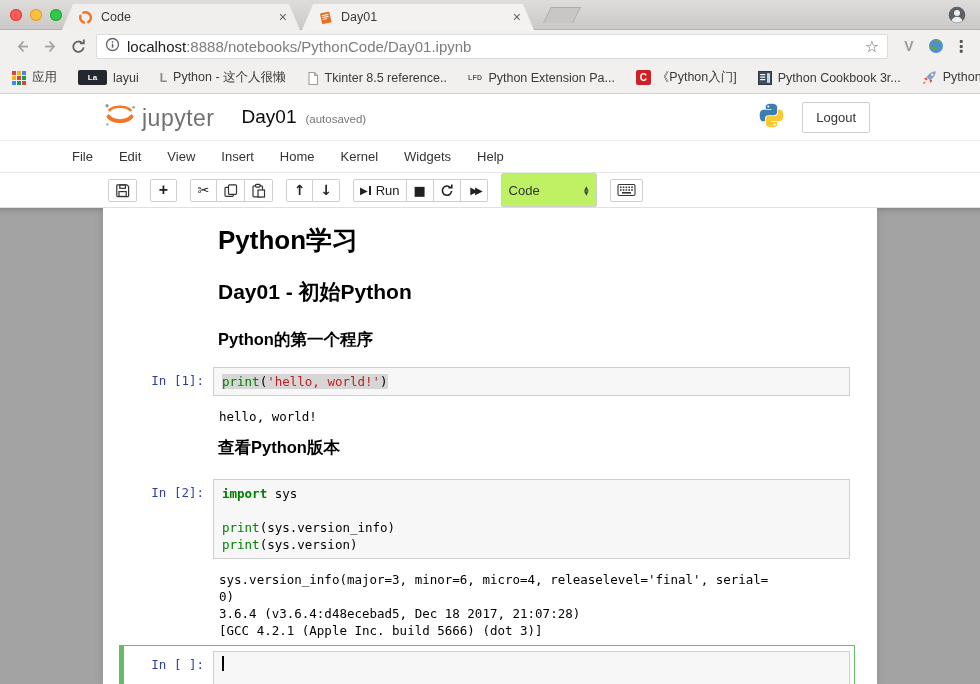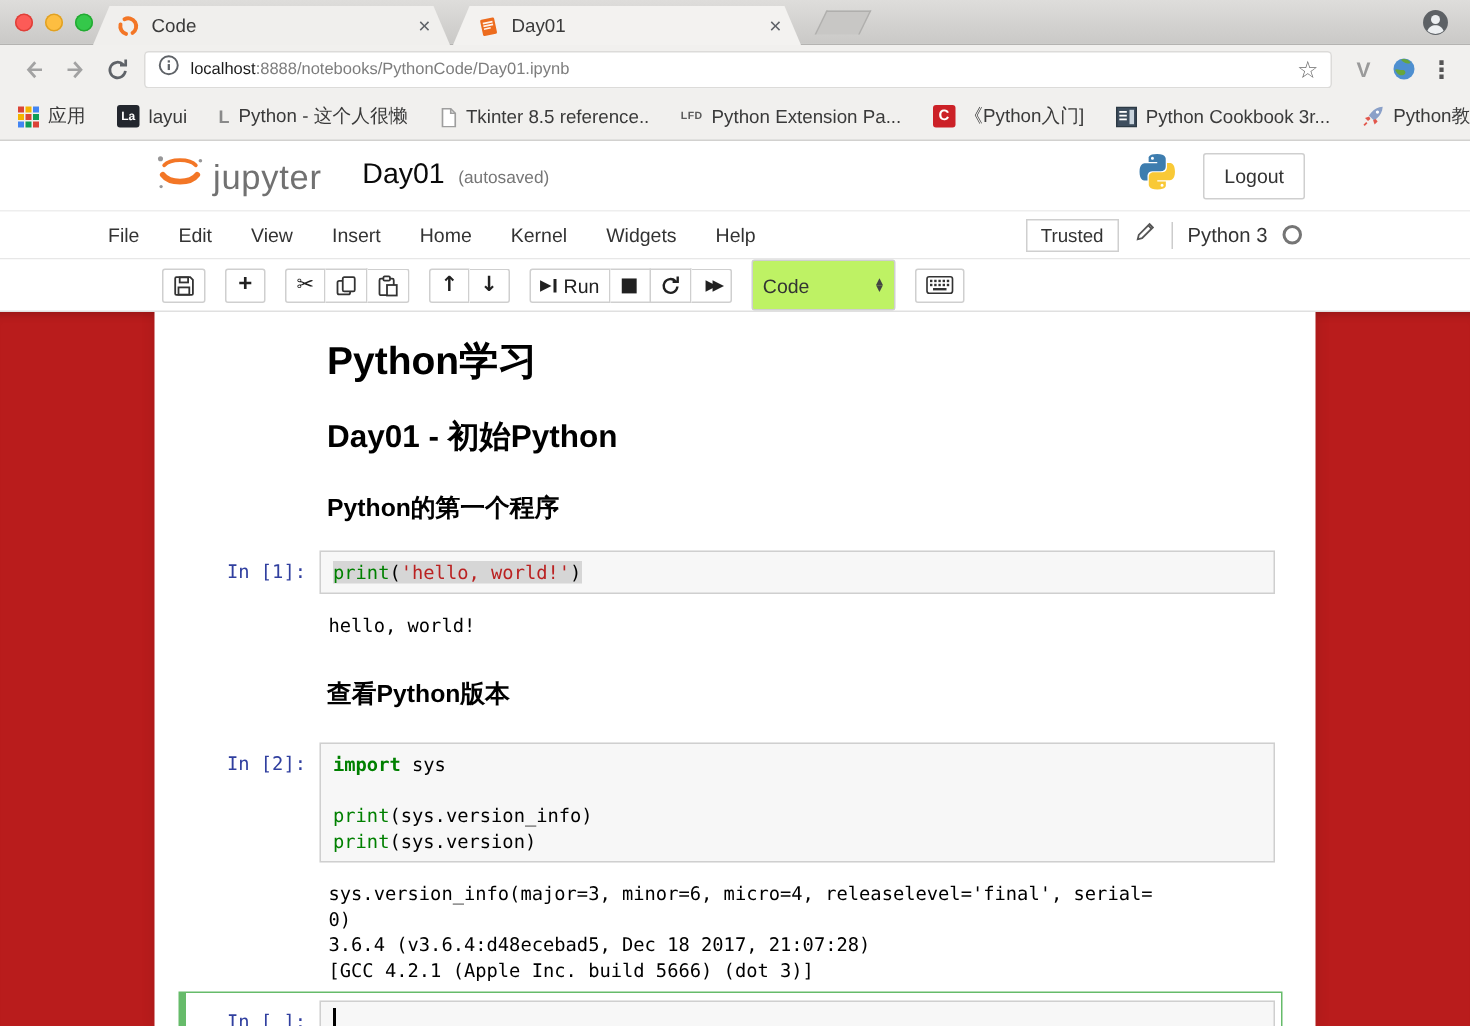--- a/index.html
+++ b/index.html
@@ -24,34 +24,34 @@
   .tab .tlabel { flex:1; font-size:12.5px; color:#3a3a3a; white-space:nowrap; overflow:hidden; }
   .tab .tclose { color:#5f6368; font-size:14px; line-height:14px; padding:0 5px; cursor:default; }
   .newtab { position:absolute; left:547px; top:7px; width:30px; height:16px;
     background:#c8c7c5; transform:skewX(-26deg); border:1px solid #b0afad; border-bottom:none; }
   .avatar-btn { position:absolute; right:14px; top:6px; width:18px; height:18px; }
 
   .navbar { height:32px; background:#f1f0ee; display:flex; align-items:center; padding:0 8px; }
   .nav-ic { width:28px; height:26px; display:flex; align-items:center; justify-content:center; }
   .omnibox { flex:1; height:25px; background:#fff; border-radius:3px; display:flex;
     align-items:center; padding:0 9px; margin:0 8px 0 4px; box-shadow:inset 0 0 0 1px #dcdbd9; }
-  .url { font-size:11px; margin-left:7px; white-space:nowrap; }
+  .url { font-size:15px; margin-left:7px; white-space:nowrap; }
   .url .host { color:#1b1b1b; }
   .url .path { color:#7d7d7d; }
   .star { margin-left:auto; color:#6e6e6e; font-size:16px; }
   .ext-v { color:#9a9a9a; font-weight:bold; font-size:14px; width:26px; text-align:center; }
   .menu-dots { font-size:16px; color:#555; width:22px; text-align:center; font-weight:bold; }
 
   .bookmarks { height:32px; background:#f1f0ee; border-bottom:1px solid #d2d1cf;
     display:flex; align-items:center; padding:0 12px; gap:21px; font-size:12.5px; color:#3a3a3a; }
   .bm { display:flex; align-items:center; gap:6px; white-space:nowrap; }
   .bm-ic { flex:none; display:flex; align-items:center; justify-content:center; }
   .apps-grid { display:grid; grid-template-columns:repeat(3,4px); grid-gap:1px; }
   .apps-grid i { width:4px; height:4px; display:block; }
-  .sq-dark { width:15px; height:15px; background:#23272e; border-radius:2px; color:#fff;
+  .sq-dark { width:29px; height:15px; background:#23272e; border-radius:2px; color:#fff;
     font-size:8px; font-weight:bold; display:flex; align-items:center; justify-content:center; }
   .letter-l { color:#8a8a8a; font-weight:bold; font-size:12px; }
   .lfd { font-size:7px; font-weight:bold; color:#5a5a5a; letter-spacing:0.3px; }
   .sq-red { width:15px; height:15px; background:#cc2127; border-radius:2px; color:#fff;
     font-size:10px; font-weight:bold; display:flex; align-items:center; justify-content:center; }
   .uni { font-family:"DejaVu Sans", sans-serif; }
 
   
   .jp-header { height:46px; background:#fff; display:flex; align-items:center; padding:0 110px 0 103px; }
   .jp-word { font-size:23px; color:#717171; margin:2px 0 0 5px; letter-spacing:0.5px; }
@@ -81,29 +81,29 @@
   .btn-group .tb-btn:last-child { border-radius:0 2px 2px 0; }
   .btn-group .tb-btn:only-child { border-radius:2px; }
   .runbar { display:inline-block; width:2px; height:9px; background:#212121; margin-left:1px; }
   .run-label { margin-left:5px; font-size:13px; }
   .ff { letter-spacing:-3px; font-size:10px; padding-right:3px; }
   .cell-type-select { width:96px; height:34px; border:1px solid #cfcfcf; border-radius:2px;
     display:flex; align-items:center; padding:0 7px; font-size:13px; color:#333; margin-right:13px; background:#bef264; }
   .carets { margin-left:auto; display:flex; flex-direction:column; font-size:6px; color:#444; line-height:5px; }
 
   
-  .site { height:476px; background:#b91c1c; overflow:hidden;
+  .site { height:476px; background:#a3a3a3; overflow:hidden;
     box-shadow:inset 0 7px 7px -7px rgba(0,0,0,0.3); }
   .nbcontainer { width:774px; height:100%; margin:0 auto; background:#fff;
     box-shadow:0 0 10px rgba(0,0,0,0.12); padding-top:6px; }
   .md { margin-left:110px; padding-left:5px; color:#000; font-weight:bold; }
   .md-h1 { font-size:26px; line-height:32px; margin-top:10px; }
   .md-h2 { font-size:21px; line-height:26px; margin-top:23px; }
   .md-h3 { font-size:16.5px; line-height:21px; margin-top:24px; }
-  .mt-out { margin-top:26px; }
+  .mt-out { margin-top:10px; }
   .code-cell { display:flex; }
   .cell-1 { margin-top:17px; } .cell-2 { margin-top:21px; }
   .out-row { display:flex; margin-top:6px; }
   .prompt { width:110px; flex:none; padding:6px 9px 0 0; text-align:right;
     font-family:"DejaVu Sans Mono", monospace; font-size:12.5px; color:#303F9F; }
   .input-area { width:637px; border:1px solid #cfcfcf; background:#f7f7f7; padding:5px 8px;
     font-family:"DejaVu Sans Mono", monospace; font-size:12.5px; line-height:17px; color:#000; }
   .cm-line { white-space:pre; }
   .selhl { background:#d6d6d6; }
   .tok-kw { color:#008000; } .tok-kwb { color:#008000; font-weight:bold; }
@@ -297,32 +297,20 @@
 
 <div class="jp-menubar">
   <span class="menu-item">File</span>
   <span class="menu-item">Edit</span>
   <span class="menu-item">View</span>
   <span class="menu-item">Insert</span>
   <span class="menu-item">Home</span>
   <span class="menu-item">Kernel</span>
   <span class="menu-item">Widgets</span>
   <span class="menu-item">Help</span>
-  <div class="menubar-right">
-    <span class="trusted">Trusted</span>
-    <span>
-      <svg width="15" height="15">
-          <path d="M2.5 12.5l.7-2.9 7.2-7.2 2.2 2.2-7.2 7.2z" fill="none" stroke="#555" stroke-width="1.2"></path>
-          <path d="M9.5 3.3l2.2 2.2" stroke="#555" stroke-width="1.2"></path>
-        </svg>
-    </span>
-    <span class="vdiv"></span>
-    <span class="kernel-name">Python 3</span>
-    <span class="kernel-ind"></span>
-  </div>
 </div>
 
 <div class="jp-toolbar">
   <div class="btn-group">
     <span class="tb-btn">
       <svg width="15" height="15" fill="none" stroke="#333" stroke-width="1.2">
           <path d="M1.8 2.6c0-.4.3-.8.8-.8h9.2l1.8 1.8v9.2c0 .4-.3.8-.8.8H2.6c-.4 0-.8-.3-.8-.8z"></path>
           <rect x="4.8" y="1.9" width="5.6" height="3.4"></rect>
           <rect x="4" y="8.6" width="7.2" height="4.8"></rect>
         </svg>

